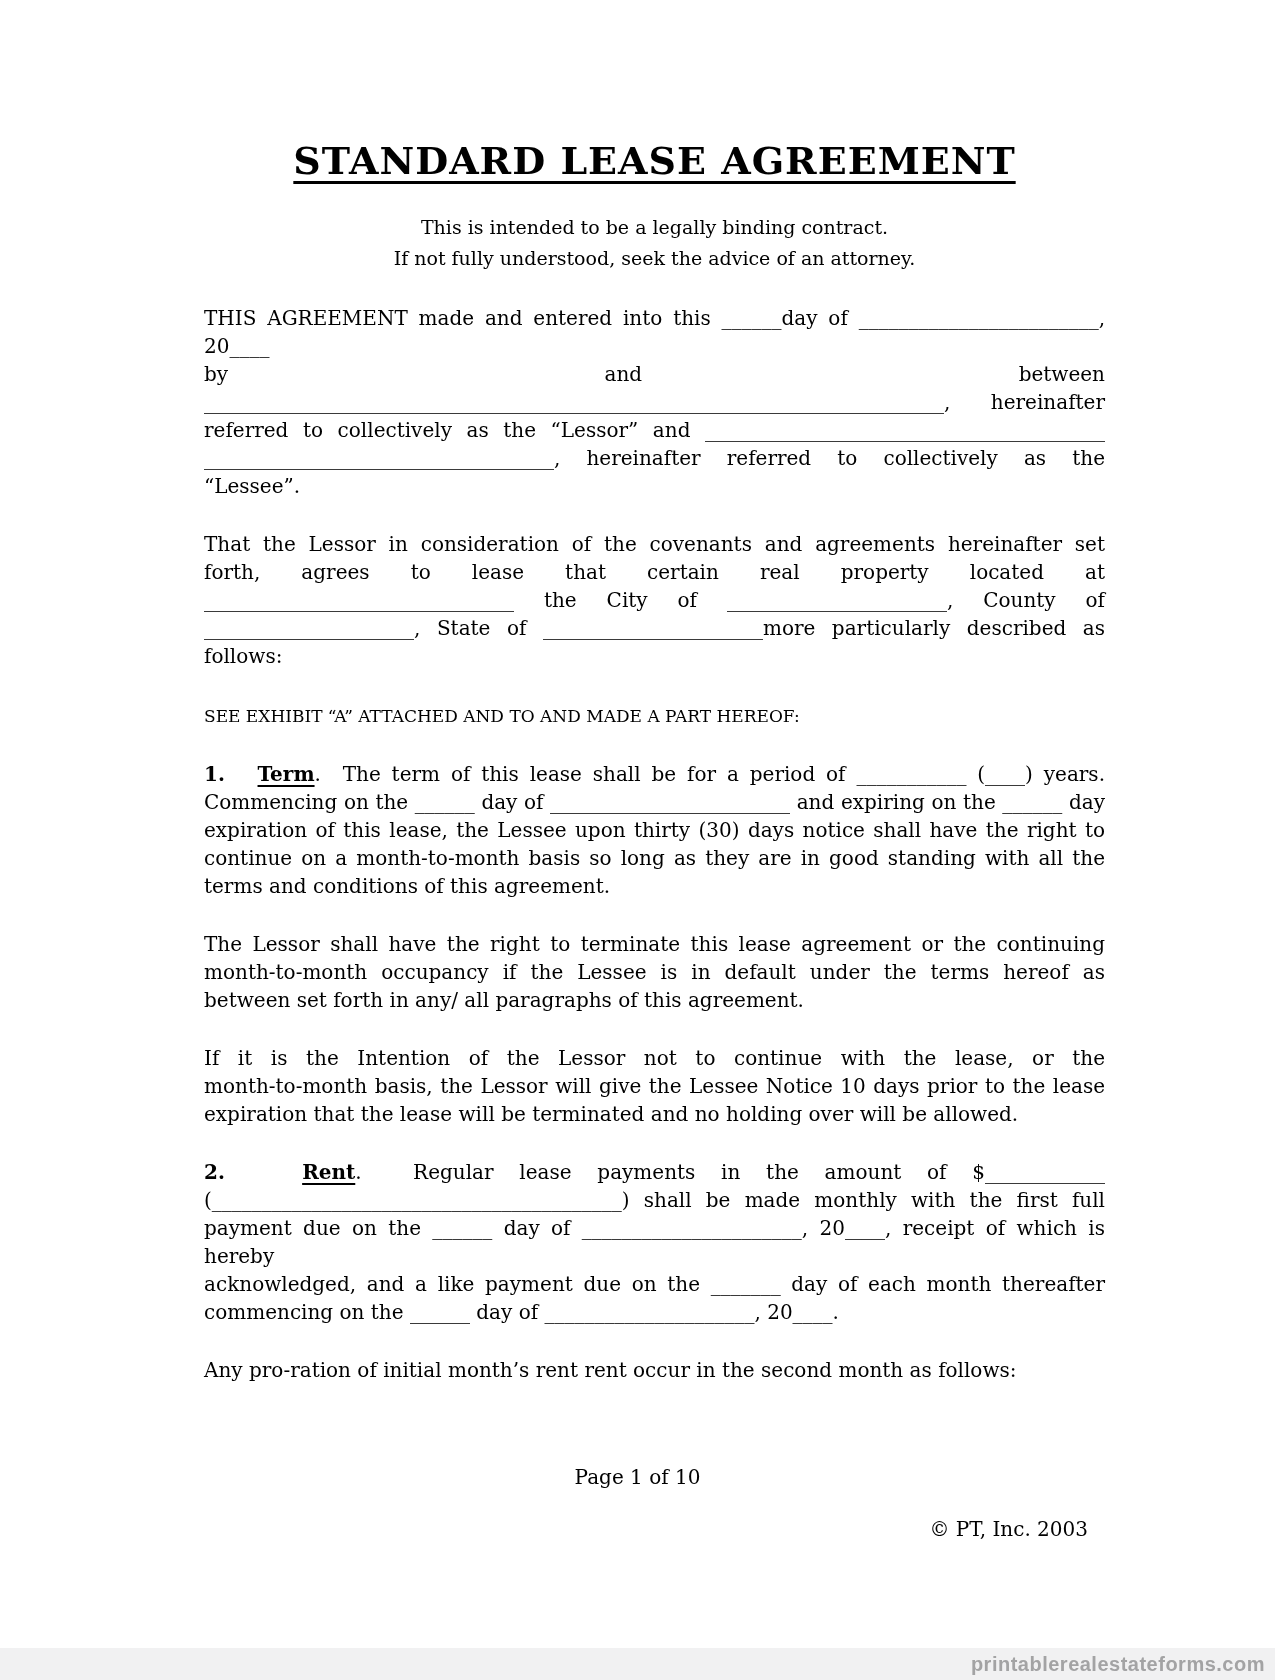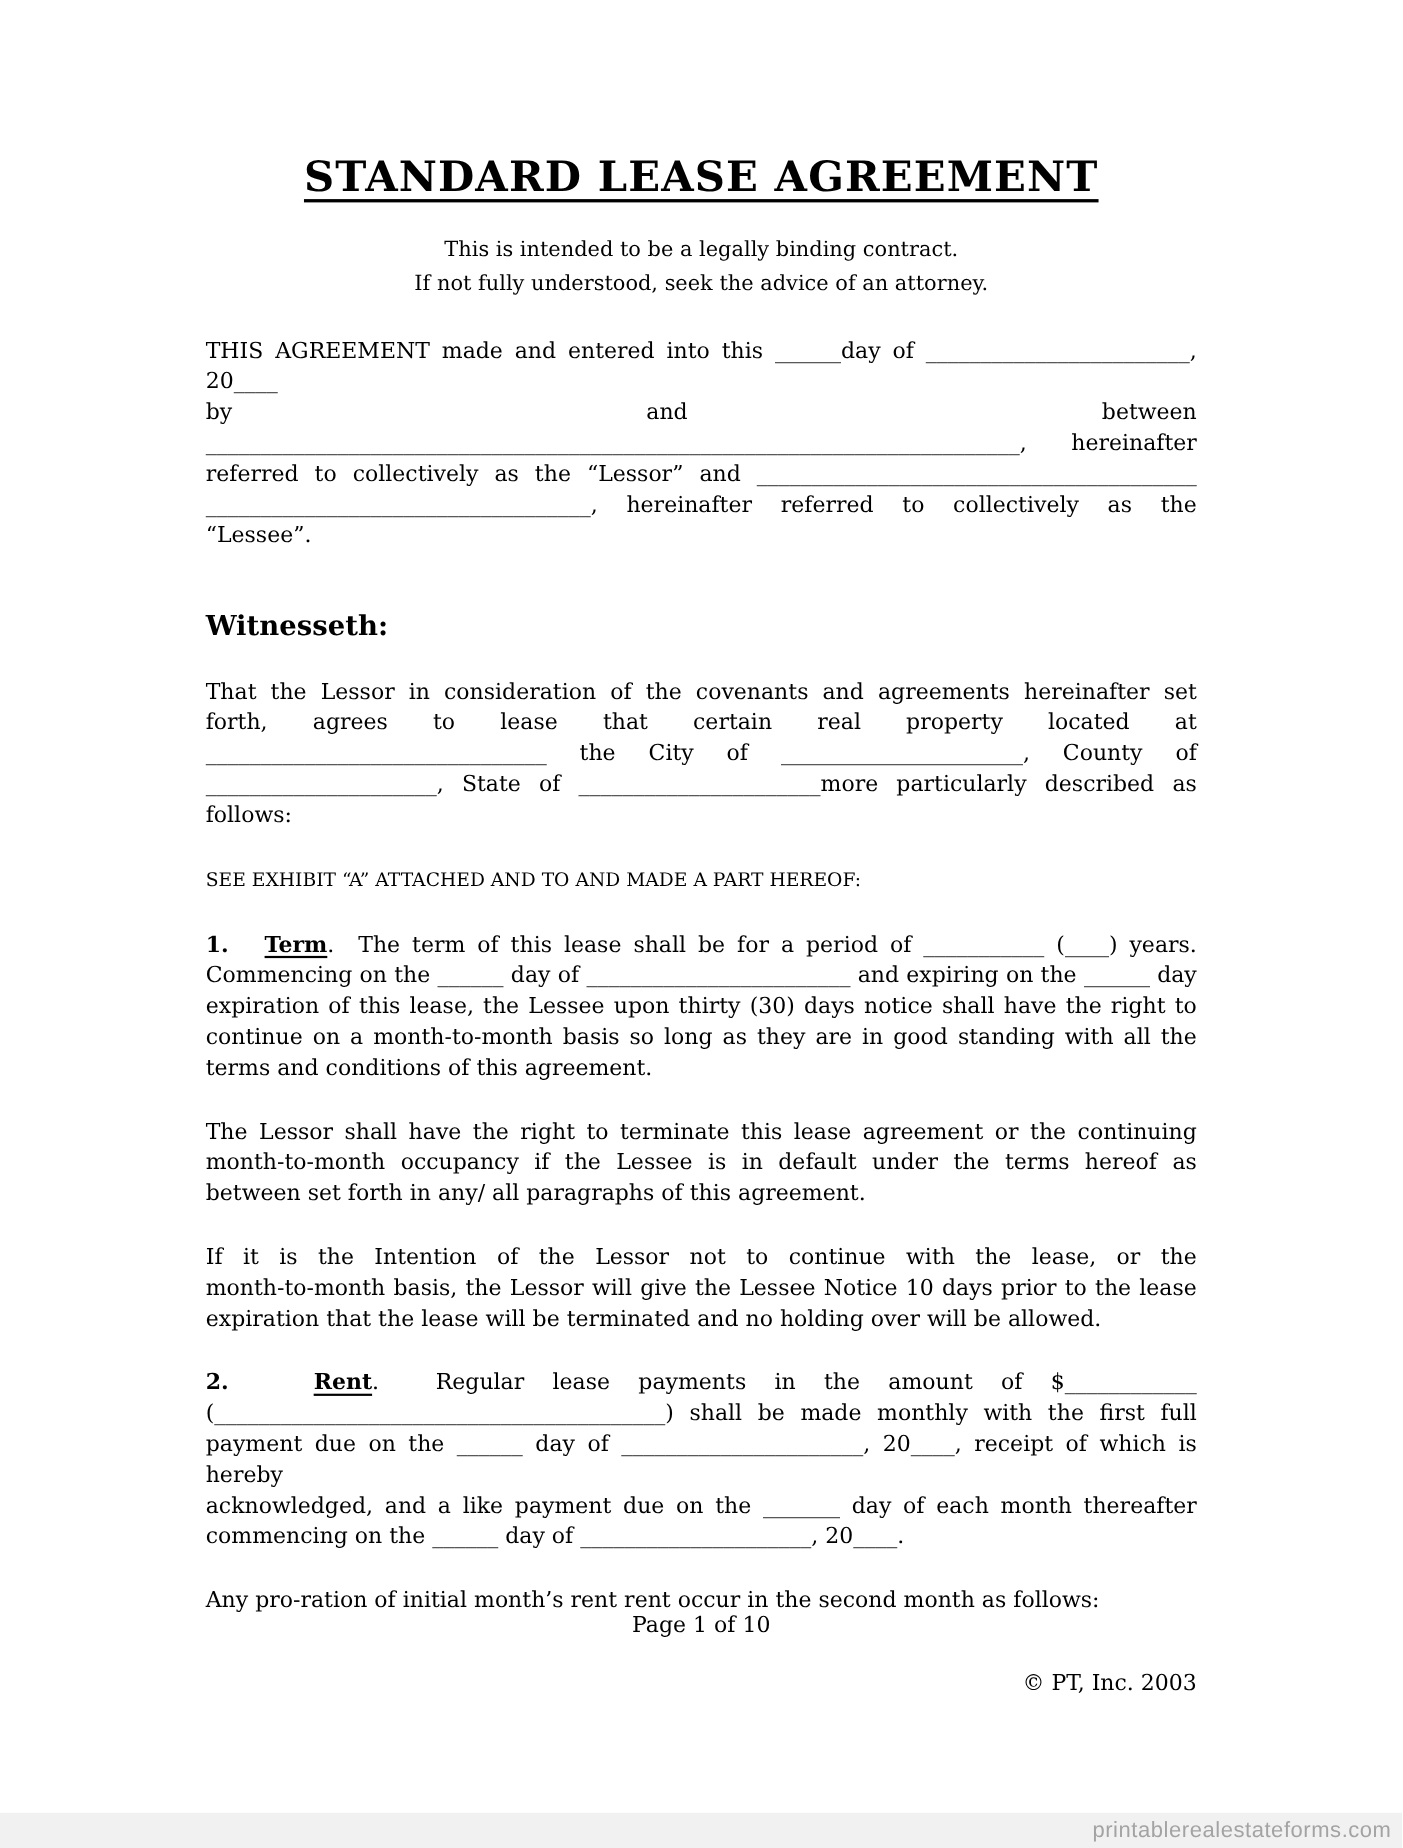--- a/index.html
+++ b/index.html
@@ -11,21 +11,21 @@
     position: relative;
     width: 1275px;
     height: 1680px;
     background: #ffffff;
     color: #000000;
     font-family: "DejaVu Serif", serif;
     overflow: hidden;
   }
   .content {
     position: absolute;
-    left: 187px;
+    left: 204px;
     top: 0;
     width: 901px;
   }
   .doc-title {
     margin-top: 136px;
     text-align: center;
     font-size: 38px;
     font-weight: bold;
     line-height: 50px;
     letter-spacing: 1px;
@@ -95,20 +95,21 @@
     left: 0;
     bottom: 0;
     width: 100%;
     height: 32px;
     background: #f1f1f2;
     display: flex;
     align-items: center;
     justify-content: flex-end;
     box-sizing: border-box;
     padding-right: 10px;
+    font-weight: bold;
   }
   .watermark-text {
     font-family: "Liberation Sans", sans-serif;
     font-size: 20px;
     color: #a3a3a4;
     letter-spacing: 0.5px;
   }
 </style>
 </head>
 <body>
@@ -121,21 +122,20 @@
         <div class="cline">If not fully understood, seek the advice of an attorney.</div>
       </div>
       <div class="para">
         <div class="jline">THIS AGREEMENT made and entered into this ______day of ________________________, 20____</div>
         <div class="jline">by and between</div>
         <div class="jline">__________________________________________________________________________, hereinafter</div>
         <div class="jline">referred to collectively as the “Lessor” and ________________________________________</div>
         <div class="jline">___________________________________, hereinafter referred to collectively as the</div>
         <div class="jline last">“Lessee”.</div>
       </div>
-      <div class="heading">Witnesseth:</div>
       <div class="para">
         <div class="jline">That the Lessor in consideration of the covenants and agreements hereinafter set</div>
         <div class="jline">forth, agrees to lease that certain real property located at</div>
         <div class="jline">_______________________________ the City of ______________________, County of</div>
         <div class="jline">_____________________, State of ______________________more particularly described as</div>
         <div class="jline last">follows:</div>
       </div>
       <div class="plain">SEE EXHIBIT “A” ATTACHED AND TO AND MADE A PART HEREOF:</div>
       <div class="para">
         <div class="jline"><span class="seg-b ">1.</span><span class="">&nbsp;&nbsp;&nbsp;</span><span class="seg-b seg-u">Term</span><span class="">.&nbsp; The term of this lease shall be for a period of ___________ (____) years.</span></div>

